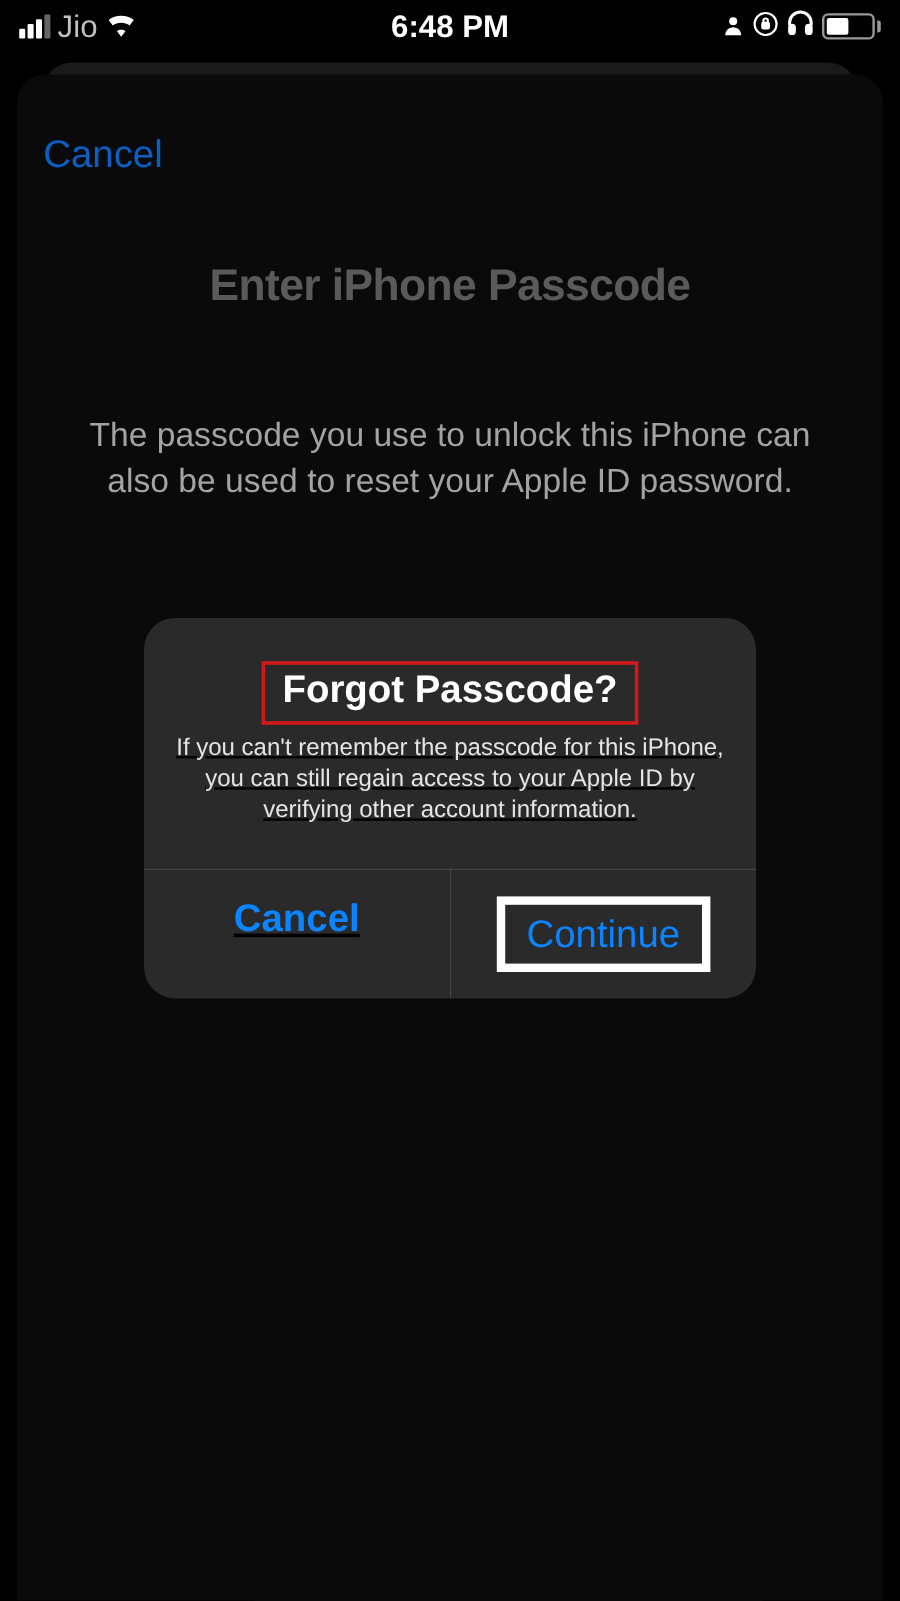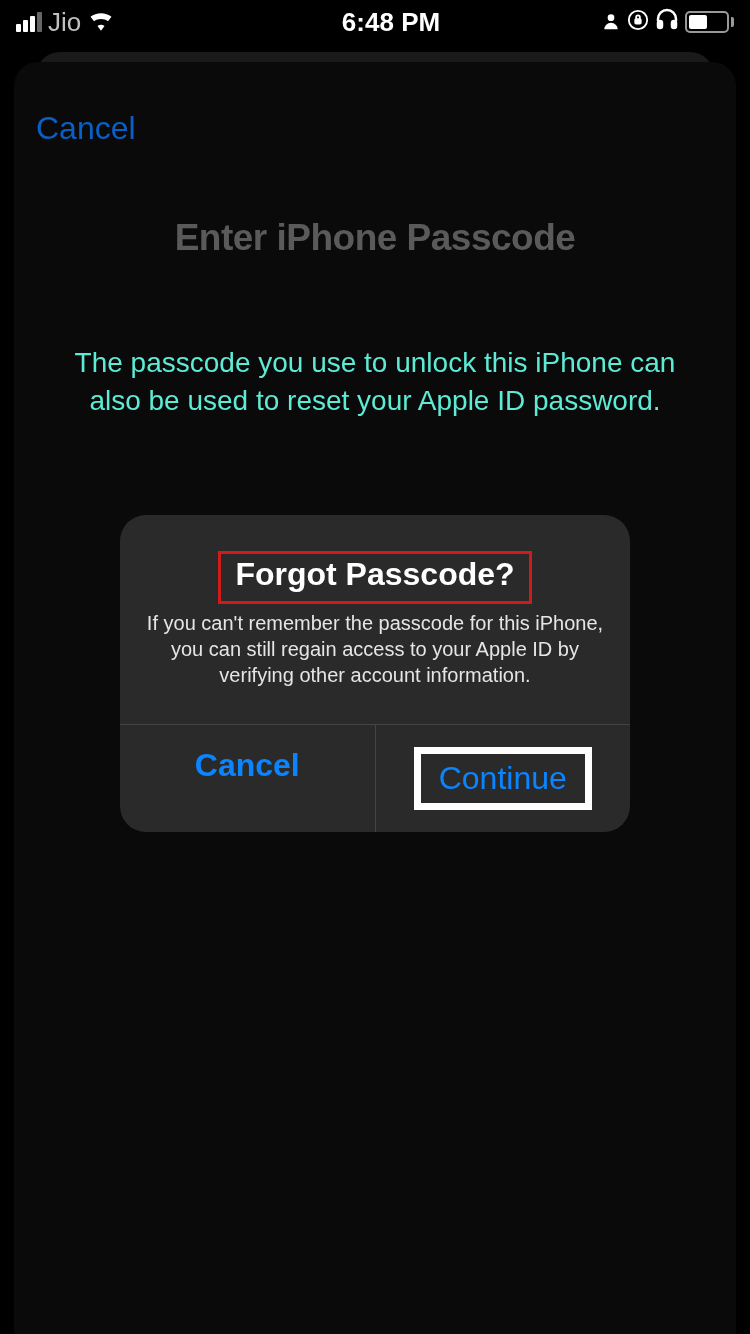--- a/index.html
+++ b/index.html
@@ -27,21 +27,20 @@
     .status-left {
       display: flex;
       align-items: center;
       gap: 6px;
     }
     .status-center {
       position: absolute;
       left: 50%;
       transform: translateX(-50%);
       font-weight: 600;
-      margin-left: 16px;
     }
     .status-right {
       display: flex;
       align-items: center;
       gap: 6px;
     }
     .signal-bars {
       display: flex;
       align-items: flex-end;
       gap: 2px;
@@ -126,34 +125,35 @@
       font-weight: 700;
       letter-spacing: -0.5px;
       padding: 0 30px;
     }
     .page-description {
       position: absolute;
       top: 282px;
       left: 0;
       right: 0;
       text-align: center;
-      color: #5eead4;
+      color: #a3a3a3;
       font-size: 28px;
       line-height: 1.35;
       padding: 0 40px;
     }
     .alert-dialog {
       position: absolute;
       top: 515px;
       left: 50%;
       transform: translateX(-50%);
       width: 510px;
       background: #2a2a2a;
       border-radius: 26px;
       overflow: hidden;
+      text-decoration: underline;
     }
     .alert-content {
       padding: 36px 26px 36px;
       text-align: center;
     }
     .alert-title {
       color: #ffffff;
       font-size: 32px;
       font-weight: 600;
       margin-bottom: 6px;

